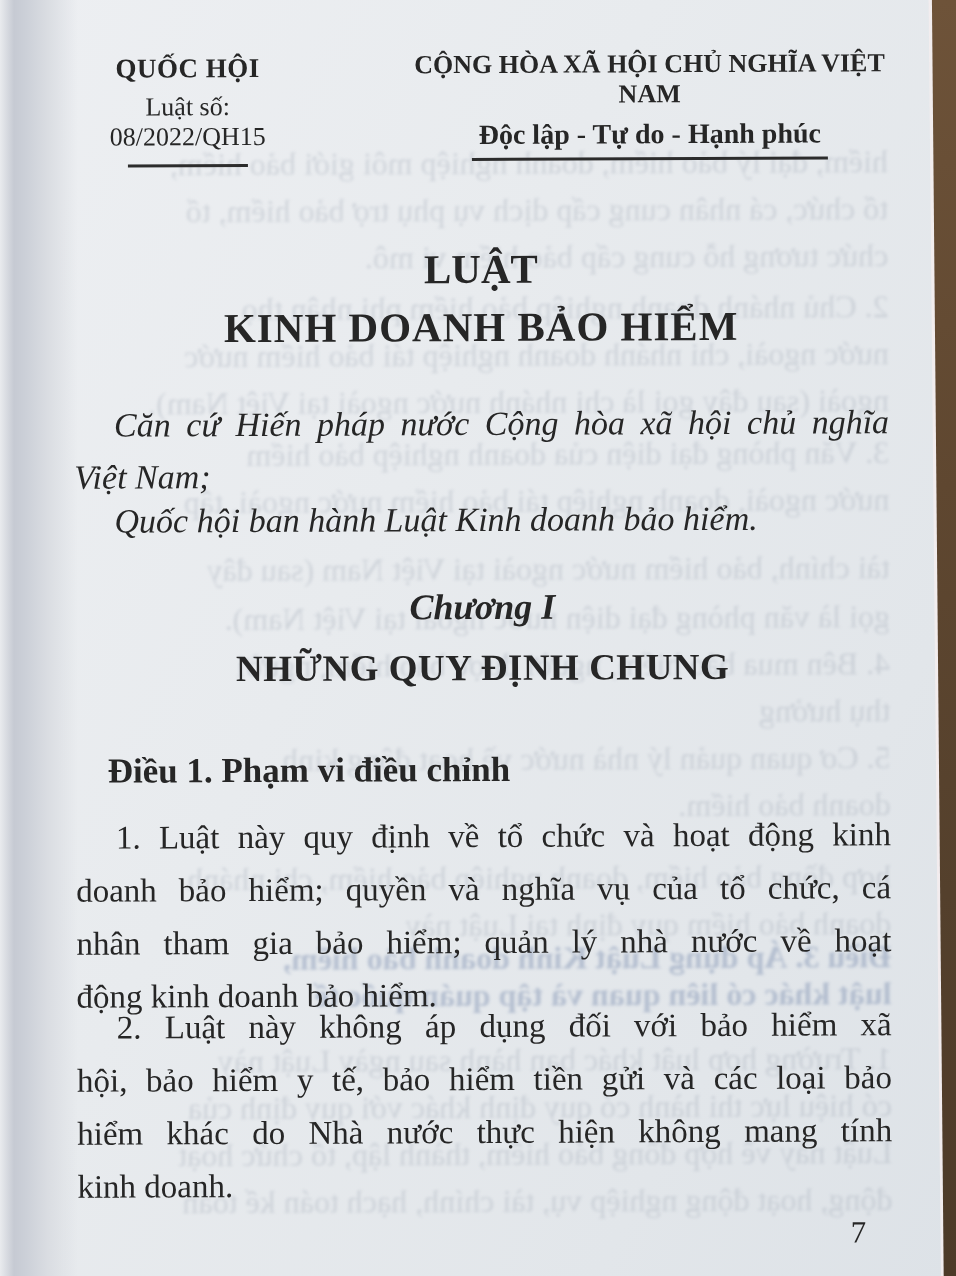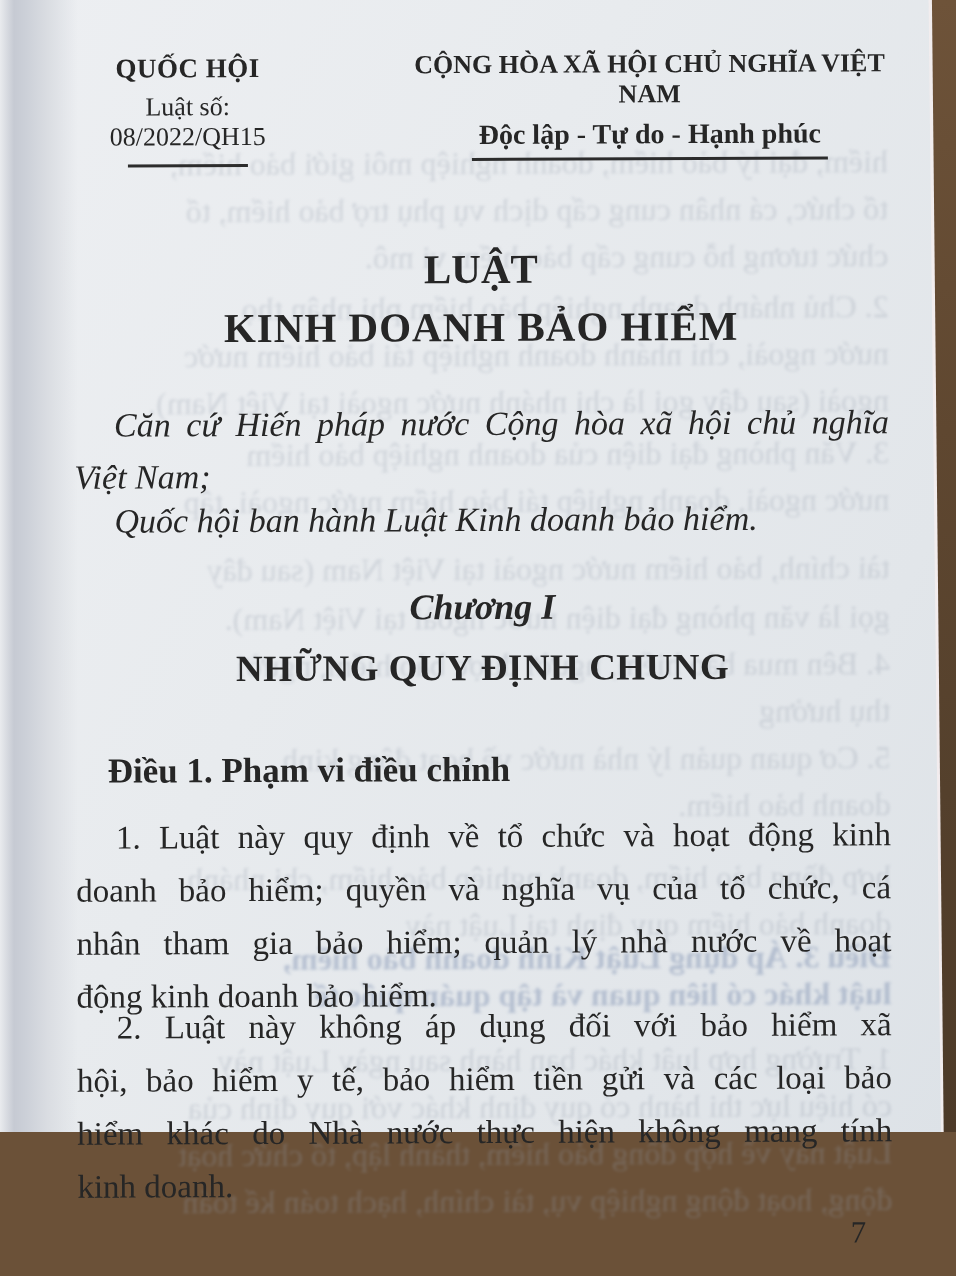--- a/index.html
+++ b/index.html
@@ -4,21 +4,21 @@
 <style>
   html,body{margin:0;padding:0;}
   body{
     width:956px;height:1276px;overflow:hidden;position:relative;
     background:#6b5138;
     font-family:"Liberation Serif","DejaVu Serif",serif;
     color:#262626;
   }
   
   .sheet{
-    position:absolute;left:0;top:0;width:956px;height:1132px;
+    position:absolute;left:0;top:0;width:956px;height:1276px;
     background:linear-gradient(118deg,#edeff2 0%,#e8ebee 40%,#e2e6ea 78%,#dde2e7 100%);
   }
   
   .edge-brown{
     position:absolute;top:0;right:0;width:56px;height:100%;
     background:linear-gradient(180deg,#6e5339 0%,#5f4730 38%,#54402c 70%,#4d3a28 100%);
     clip-path:polygon(57% 0%,100% 0%,100% 100%,78% 100%);
   }
   .edge-light{
     position:absolute;top:0;right:0;width:56px;height:100%;

